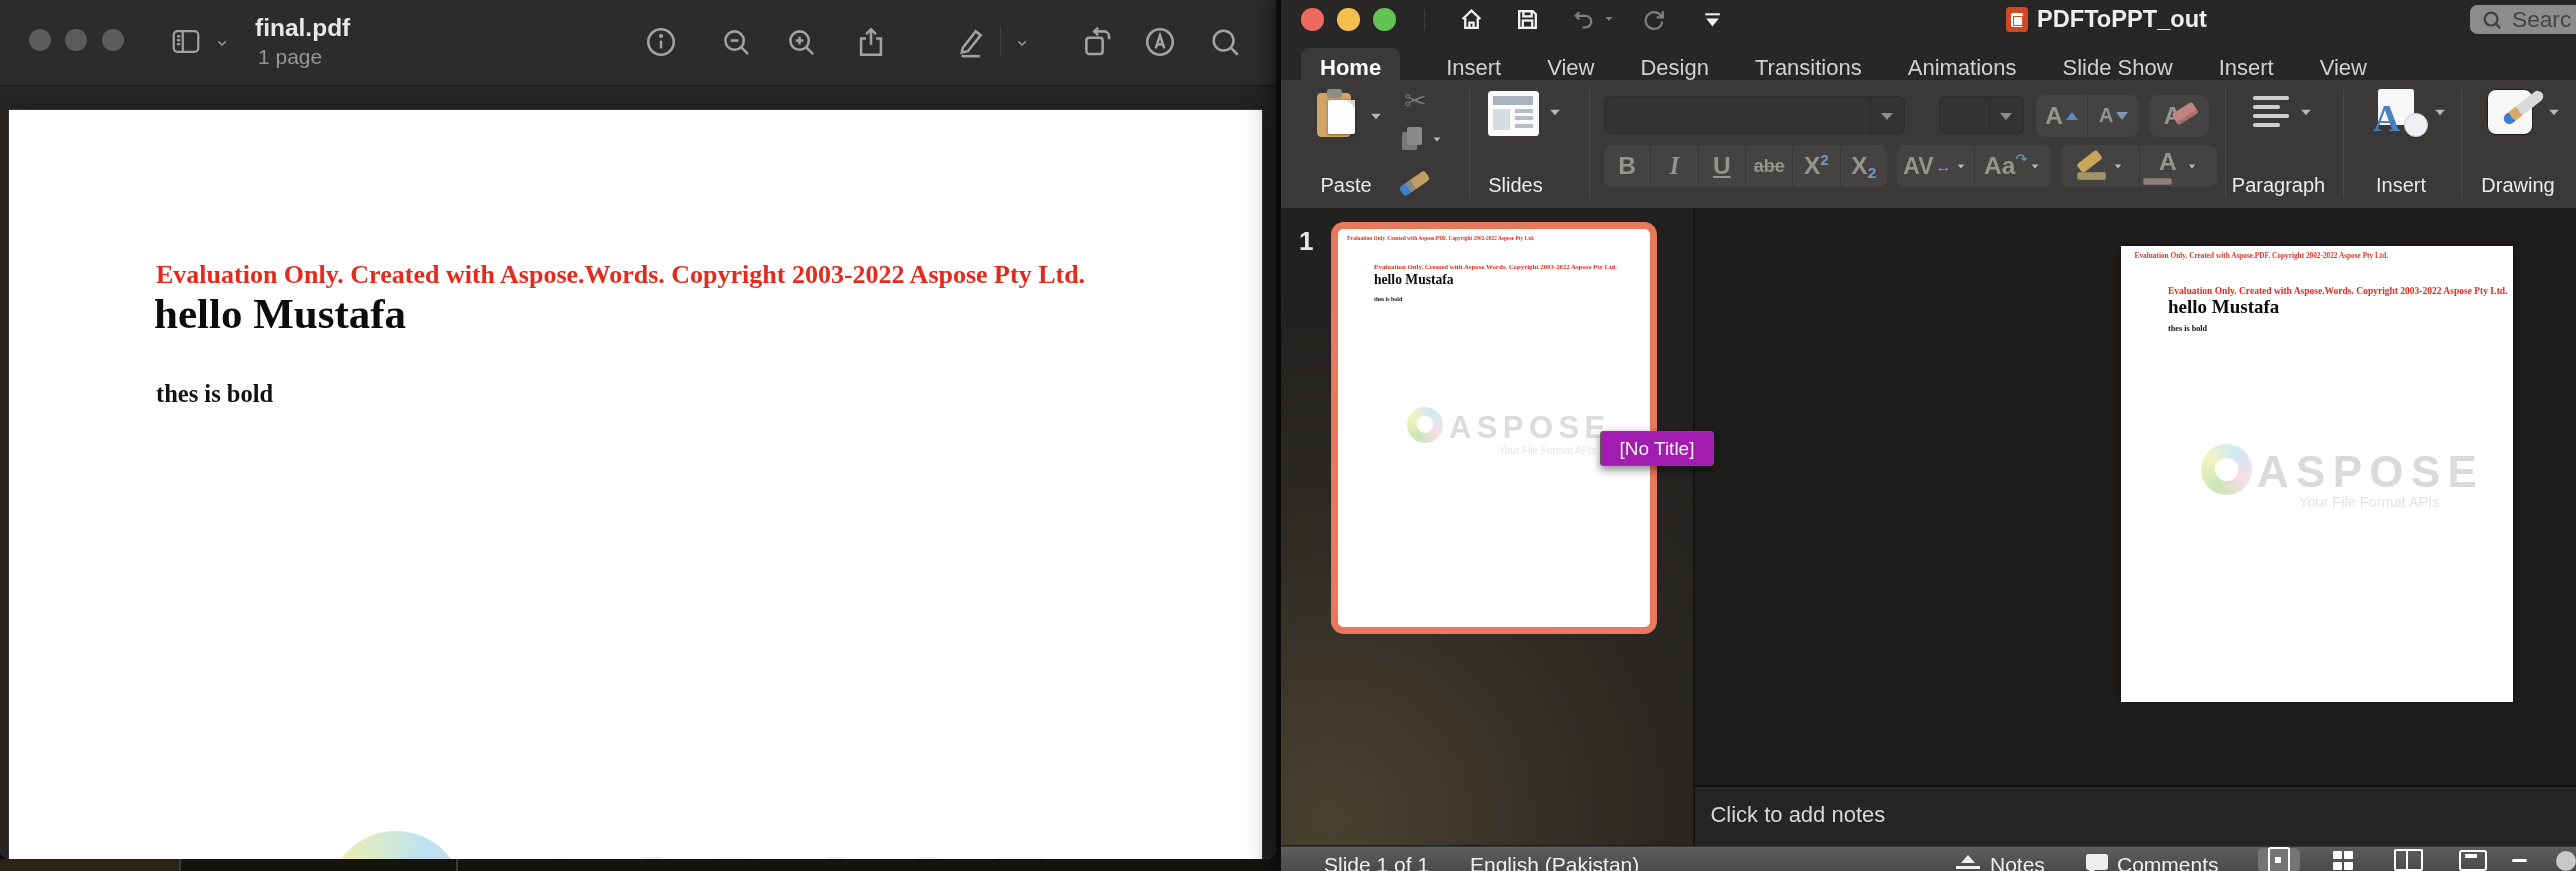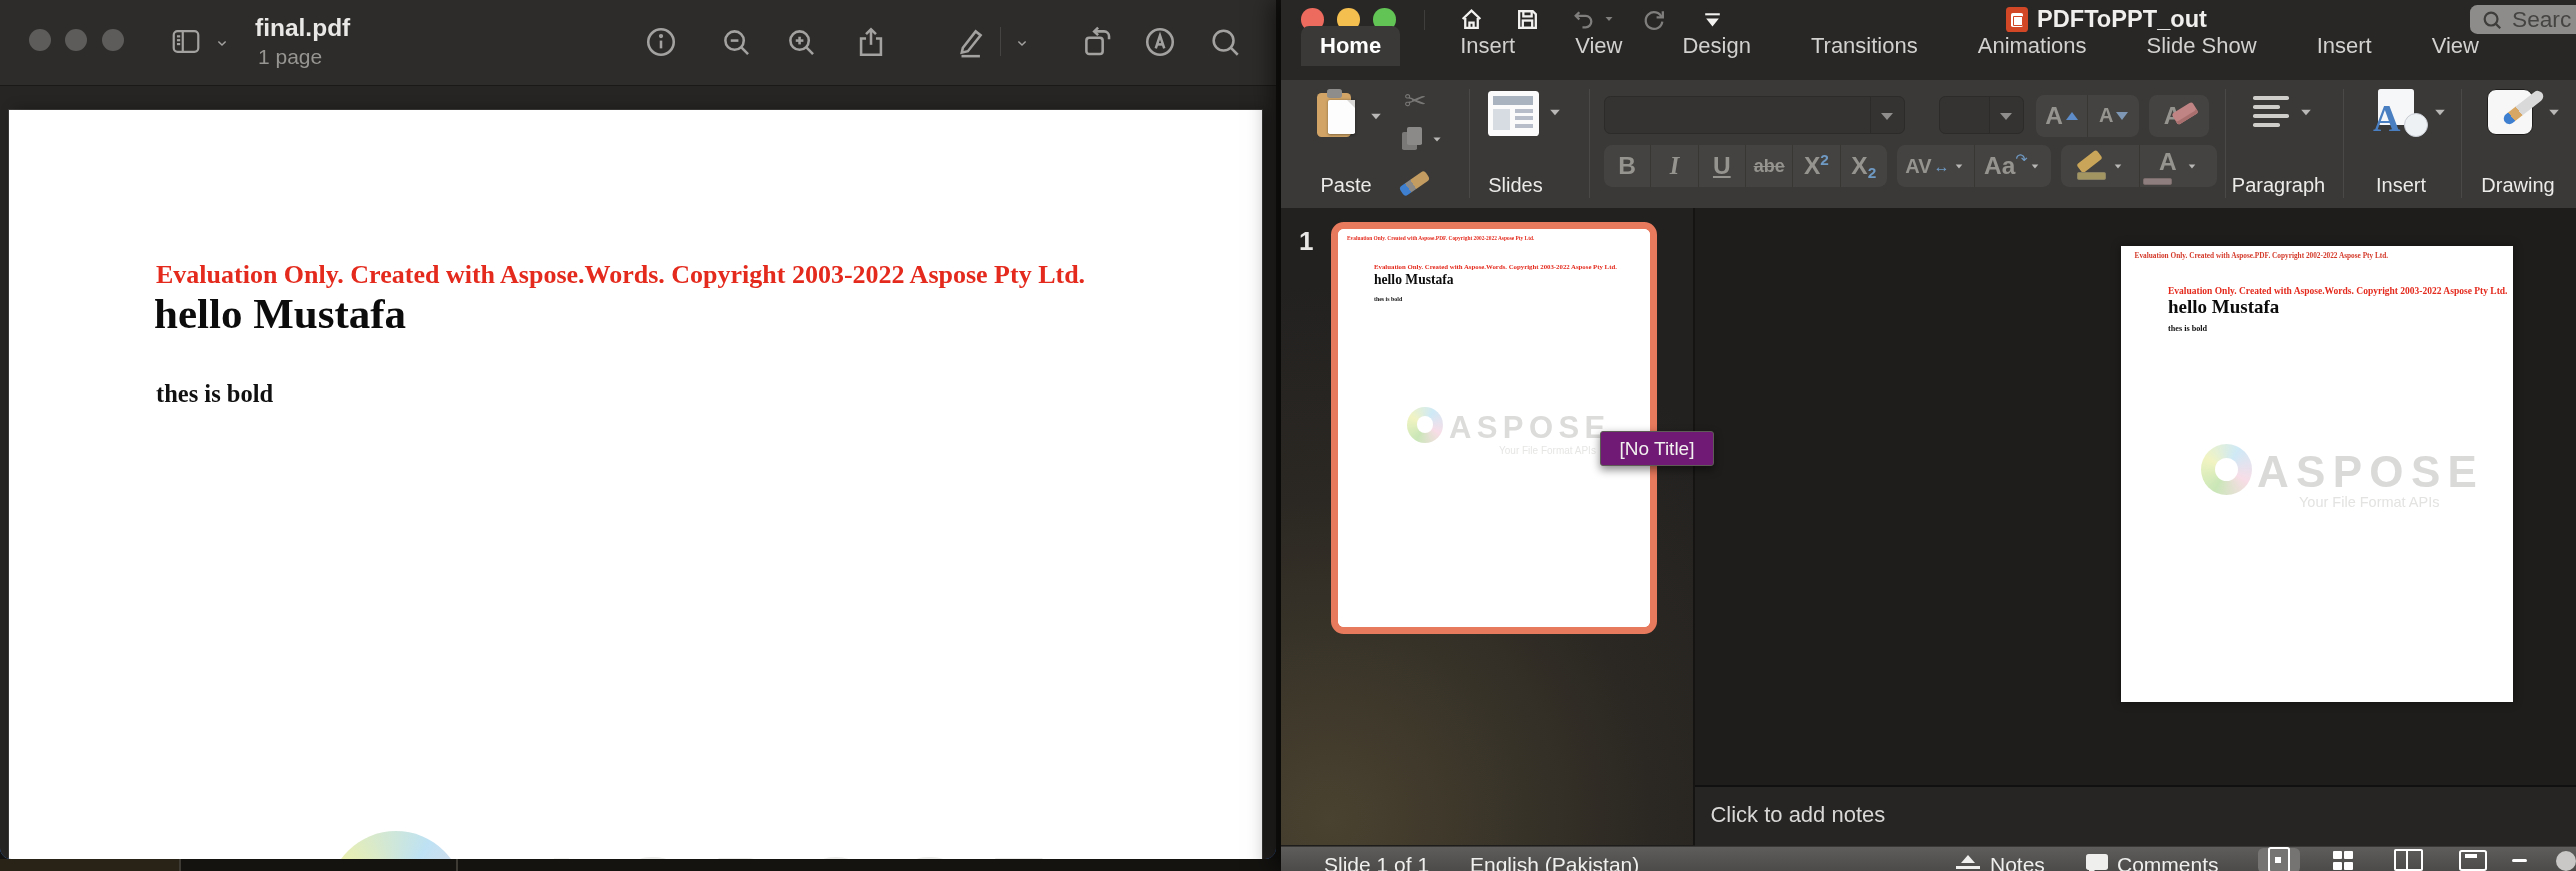--- a/index.html
+++ b/index.html
@@ -42,21 +42,21 @@
   .qa-icon.dim{color:#7f7e7c}
   .mini-carat{position:absolute;top:16.3px;width:0;height:0;border-left:5.4px solid transparent;border-right:5.4px solid transparent;border-top:6.3px solid #7f7e7c}
   .ppt-doctitle{position:absolute;left:725px;top:6.3px;display:flex;align-items:center;gap:9px}
   .doc-ic{width:22px;height:25px;background:#d24726;border-radius:3.6px;position:relative}
   .doc-ic::after{content:"";position:absolute;left:4.5px;top:5.4px;width:12.7px;height:14.5px;background:#fff;border-radius:1.8px}
   .doc-ic::before{content:"";position:absolute;left:7.3px;top:9px;width:7.3px;height:7.3px;border:1.8px solid #d24726;border-radius:0.9px;z-index:1}
   .ppt-title-text{font-size:23.6px;font-weight:700;color:#f0efed}
   .ppt-search{position:absolute;left:1189px;top:5.4px;width:145px;height:29px;background:#8d8c8a;border-radius:7.3px;display:flex;align-items:center;gap:9px;padding-left:11px;box-sizing:border-box}
   .ppt-search .txt{font-size:22.7px;color:#454442}
 
-  .ppt-tabs{position:absolute;left:0;top:26px;width:100%;height:40px;display:flex;align-items:center;gap:60px;padding-left:20px;box-sizing:border-box}
+  .ppt-tabs{position:absolute;left:0;top:48px;width:100%;height:40px;display:flex;align-items:center;gap:46px;padding-left:20px;box-sizing:border-box}
   .tab{font-size:22px;color:#d2d1cf;white-space:nowrap}
   .tab.active{background:#3a3937;border-radius:8.2px 8.2px 0 0;padding:0 19px;height:40px;line-height:40px;font-weight:700;color:#ffffff}
 
   .ppt-ribbon{position:absolute;left:0;top:80px;width:100%;height:129px;background:#3a3937}
   .rb-label{position:absolute;top:94px;font-size:20px;color:#eceBe9;text-align:center}
   .vdiv{position:absolute;top:9px;width:0.9px;height:109px;background:#4a4947}
   .carat{width:0;height:0;border-left:6.3px solid transparent;border-right:6.3px solid transparent;border-top:7.3px solid #b9b8b6;position:absolute}
   .combo{position:absolute;top:16.3px;height:38px;background:#343331;border:0.9px solid #2c2b29;border-radius:6.3px;box-sizing:border-box}
   .combo .dd{position:absolute;right:0;top:0;width:33px;height:100%;border-left:0.9px solid #2c2b29}
   .combo .dd::after{content:"";position:absolute;left:10px;top:15.4px;border-left:6.3px solid transparent;border-right:6.3px solid transparent;border-top:7.3px solid #8f8e8c}
@@ -92,21 +92,21 @@
   .s-swirl{left:80px;top:198px;width:51px;height:51px;opacity:.55}
   .s-word{position:absolute;left:136px;top:201px;font-size:44px;font-weight:700;letter-spacing:7.3px;color:#dadad9}
   .s-tag{position:absolute;left:178px;top:248px;font-size:14.5px;color:#e3e3e2}
 
   
   .notes-divider{position:absolute;left:414px;top:785px;width:881px;height:1.8px;background:#101010}
   .notes-pane{position:absolute;left:414px;top:787px;width:881px;height:59px;background:#262524}
   .notes-text{position:absolute;left:15.4px;top:14.5px;font-size:22px;color:#d9d8d7}
 
   
-  .tooltip{position:absolute;left:319px;top:431px;width:112px;height:33px;background:#701a75;border:0.9px solid #5e5b56;border-radius:3px;
+  .tooltip{position:absolute;left:319px;top:431px;width:112px;height:33px;background:#a21caf;border:0.9px solid #5e5b56;border-radius:3px;
     display:flex;align-items:center;justify-content:center;font-size:19px;color:#f2f1ef;box-shadow:0 3.6px 9px rgba(0,0,0,.45);z-index:5}
 
   
   .status-bar{position:absolute;left:0;top:846px;width:100%;height:26px;background:linear-gradient(#5e5d5b,#4a4948);border-top:0.9px solid #393837}
   .sb-text{position:absolute;top:6.3px;font-size:21px;color:#efefee;white-space:nowrap}
   .sb-viewbtn{position:absolute;top:0.9px;width:42px;height:25px;border-radius:5.4px;display:flex;align-items:center;justify-content:center}
   .sb-viewbtn.hl{background:#757472}
   .notes-ic{position:absolute;top:8.2px;width:23.6px;height:20px}
   .notes-ic .tri{position:absolute;left:4.5px;top:0;width:0;height:0;border-left:7.3px solid transparent;border-right:7.3px solid transparent;border-bottom:8.2px solid #efefee}
   .notes-ic .l1,.notes-ic .l2{position:absolute;left:0;width:23.6px;height:2.7px;background:#efefee}
@@ -401,21 +401,21 @@
         <span class="glyph">X</span>
         <span class="blue" style="font-size:15.4px;font-weight:700;margin-bottom:12.7px">2</span>
       </div>
       <div class="cell" style="width:47px">
         <span class="glyph">X</span>
         <span class="blue" style="font-size:15.4px;font-weight:700;margin-top:14.5px">2</span>
       </div>
     </div>
     <div class="segbar" style="left:616px;top:65px;width:154px;height:42px">
       <div class="cell" style="width:77px">
-        <span class="glyph" style="font-size:20px">AV</span>
+        <span class="glyph" style="font-size:23px">AV</span>
         <span class="blue" style="font-size:16.3px;margin-left:1.8px">↔</span>
         <span class="carat" style="position:static;transform:scale(.55);margin-left:3.6px"></span>
       </div>
       <div class="cell" style="width:77px">
         <span class="glyph">Aa</span>
         <span class="blue" style="font-size:14.5px;margin-bottom:14.5px">↷</span>
         <span class="carat" style="position:static;transform:scale(.55);margin-left:1.8px"></span>
       </div>
     </div>
     <div class="segbar" style="left:780px;top:65px;width:156px;height:42px">

